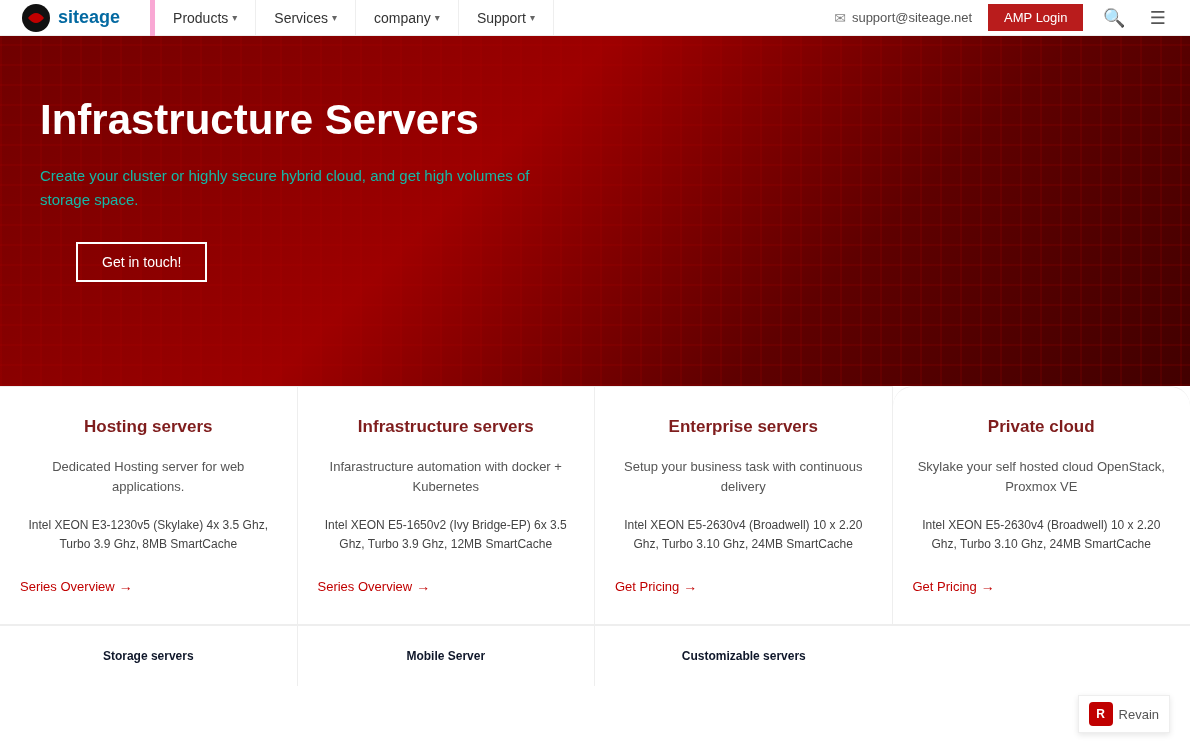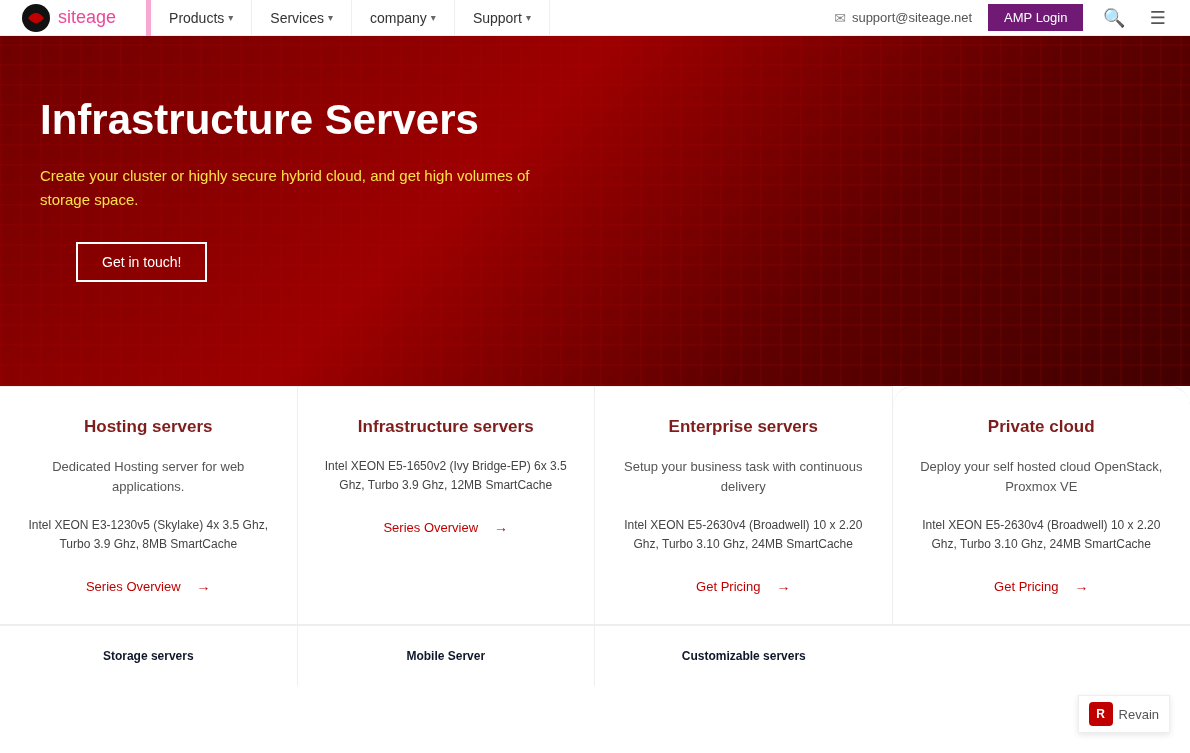--- a/index.html
+++ b/index.html
@@ -21,22 +21,22 @@
       align-items: center;
       margin-right: 30px;
     }
     .logo-icon {
       width: 32px;
       height: 32px;
       margin-right: 6px;
     }
     .logo-text {
       font-size: 18px;
-      font-weight: normal;
-      color: #ec4899;
+      font-weight: bold;
+      color: #0369a1;
     }
     .navbar-nav {
       display: flex;
       align-items: center;
       gap: 0;
       flex: 1;
     }
     .nav-item {
       padding: 0 18px;
       height: 36px;
@@ -60,21 +60,21 @@
     }
     .support-email {
       display: flex;
       align-items: center;
       gap: 6px;
       font-size: 13px;
       color: #555;
     }
     .email-icon { font-size: 14px; color: #888; }
     .amp-login-btn {
-      background: #701a75;
+      background: #b91c1c;
       color: #fff;
       border: none;
       padding: 6px 16px;
       font-size: 13px;
       cursor: pointer;
       font-weight: 500;
     }
     .search-icon-btn, .menu-icon-btn {
       background: none;
       border: none;
@@ -125,21 +125,21 @@
     }
     .hero-title {
       font-size: 42px;
       font-weight: bold;
       color: #fff;
       line-height: 1.15;
       margin-bottom: 20px;
     }
     .hero-subtitle {
       font-size: 15px;
-      color: #fde047;
+      color: #14b8a6;
       line-height: 1.6;
       margin-bottom: 30px;
     }
     .hero-btn {
       border: 2px solid #fff;
       background: transparent;
       color: #fff;
       padding: 10px 24px;
       font-size: 14px;
       cursor: pointer;
@@ -177,22 +177,21 @@
       color: #444;
       line-height: 1.6;
       margin-bottom: 24px;
     }
     .card-link {
       font-size: 13px;
       color: #c00000;
       cursor: pointer;
       display: flex;
       align-items: center;
-      justify-content: center;
-      gap: 16px;
+      gap: 4px;
       text-decoration: none;
     }
     .card-link .arrow { font-size: 14px; }
 
     
     .bottom-row {
       display: grid;
       grid-template-columns: repeat(4, 1fr);
       border-top: 1px solid #eee;
     }
@@ -299,40 +298,41 @@
     <div class="card-desc">Dedicated Hosting server for web applications.</div>
     <div class="card-spec">Intel XEON E3-1230v5 (Skylake)  4x 3.5 Ghz, Turbo 3.9 Ghz, 8MB SmartCache</div>
     <a class="card-link">
       <span>Series Overview</span>
       <span class="arrow">→</span>
     </a>
   </div>
 
   <div class="card">
     <div class="card-title">Infrastructure servers</div>
+    <div class="card-desc">Infarastructure automation with docker + Kubernetes</div>
     <div class="card-spec">Intel XEON E5-1650v2 (Ivy Bridge-EP) 6x 3.5 Ghz, Turbo 3.9 Ghz, 12MB SmartCache</div>
     <a class="card-link">
       <span>Series Overview</span>
       <span class="arrow">→</span>
     </a>
   </div>
 
   <div class="card">
     <div class="card-title">Enterprise servers</div>
     <div class="card-desc">Setup your business task with continuous delivery</div>
     <div class="card-spec">Intel XEON E5-2630v4 (Broadwell) 10 x 2.20 Ghz, Turbo 3.10 Ghz, 24MB SmartCache</div>
     <a class="card-link">
       <span>Get Pricing</span>
       <span class="arrow">→</span>
     </a>
   </div>
 
   <div class="card">
     <div class="card-title">Private cloud</div>
-    <div class="card-desc">Deploy your self hosted cloud OpenStack, Proxmox VE</div>
+    <div class="card-desc">Skylake your self hosted cloud OpenStack, Proxmox VE</div>
     <div class="card-spec">Intel XEON E5-2630v4 (Broadwell) 10 x 2.20 Ghz, Turbo 3.10 Ghz, 24MB SmartCache</div>
     <a class="card-link">
       <span>Get Pricing</span>
       <span class="arrow">→</span>
     </a>
   </div>
 </div>
 
 <div class="bottom-row">
   <div class="bottom-card">

